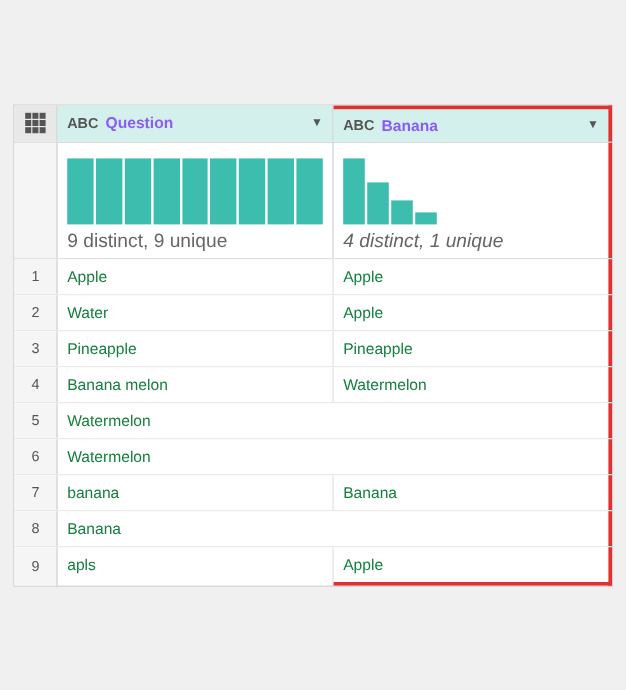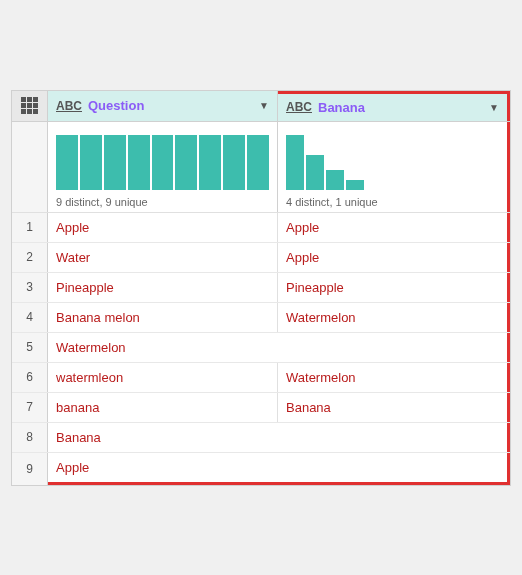--- a/index.html
+++ b/index.html
@@ -54,21 +54,20 @@
       
     }
     .fruit-header {
       border-right: 3px solid #e03030;
       border-top: 3px solid #e03030;
     }
     .col-header-icon {
       color: #555;
       font-size: 12px;
       font-weight: bold;
-      text-decoration: underline;
     }
     .col-header-text {
       flex: 1;
       font-weight: 600;
       color: #8b5cf6;
     }
     .col-header-arrow {
       color: #555;
       font-size: 10px;
     }
@@ -85,35 +84,36 @@
     .chart-cell {
       flex: 1;
       padding: 8px 8px 4px 8px;
       border-right: 1px solid #d0d0d0;
       display: flex;
       flex-direction: column;
       align-items: flex-start;
     }
     .chart-cell.fruit-col {
       border-right: 3px solid #e03030;
+      font-style: italic;
     }
     .bars-container {
       display: flex;
       align-items: flex-end;
       gap: 2px;
       height: 60px;
       width: 100%;
       margin-bottom: 4px;
     }
     .bar {
       background: #3dbdad;
       min-width: 5px;
     }
     .chart-label {
-      font-size: 11px;
+      font-size: 16px;
       color: #666;
       margin-top: 2px;
     }
     .data-row {
       display: flex;
       border-bottom: 1px solid #e8e8e8;
     }
     .data-row:last-child {
       border-bottom: none;
     }
@@ -126,21 +126,21 @@
       align-items: center;
       justify-content: center;
       padding: 7px 4px;
       color: #555;
       font-size: 12px;
     }
     .data-cell {
       flex: 1;
       padding: 7px 8px;
       border-right: 1px solid #e0e0e0;
-      color: #b91c1c;
+      color: #15803d;
     }
     .data-cell.fruit-col {
       border-right: 3px solid #e03030;
       border-left: 0;
     }
     
     .data-row:last-child .data-cell.fruit-col {
       border-bottom: 3px solid #e03030;
     }
     .grid-icon {
@@ -234,30 +234,30 @@
         <div class="row-num-cell">4</div>
         <div class="data-cell">Banana melon</div>
         <div class="data-cell fruit-col">Watermelon</div>
       </div>
       <div class="data-row">
         <div class="row-num-cell">5</div>
         <div class="data-cell fruit-col">Watermelon</div>
       </div>
       <div class="data-row">
         <div class="row-num-cell">6</div>
-        <div class="data-cell">watermleon</div>
         <div class="data-cell fruit-col">Watermelon</div>
       </div>
       <div class="data-row">
         <div class="row-num-cell">7</div>
         <div class="data-cell">banana</div>
         <div class="data-cell fruit-col">Banana</div>
       </div>
       <div class="data-row">
         <div class="row-num-cell">8</div>
         <div class="data-cell fruit-col">Banana</div>
       </div>
       <div class="data-row">
         <div class="row-num-cell">9</div>
+        <div class="data-cell">apls</div>
         <div class="data-cell fruit-col">Apple</div>
       </div>
     </div>
 </div>
 
 </body></html>

